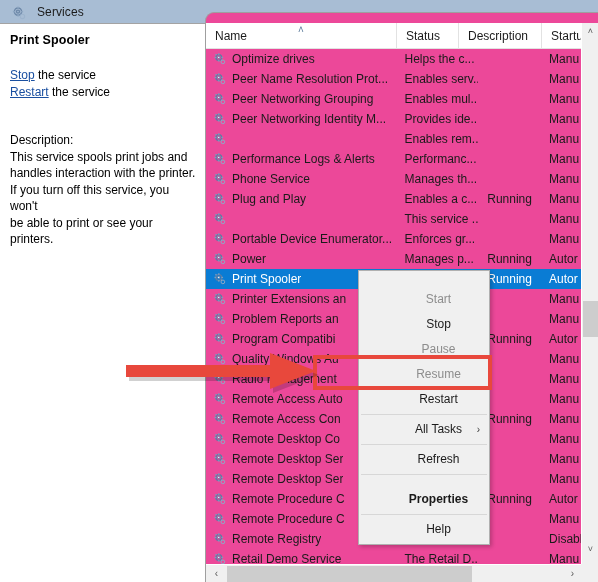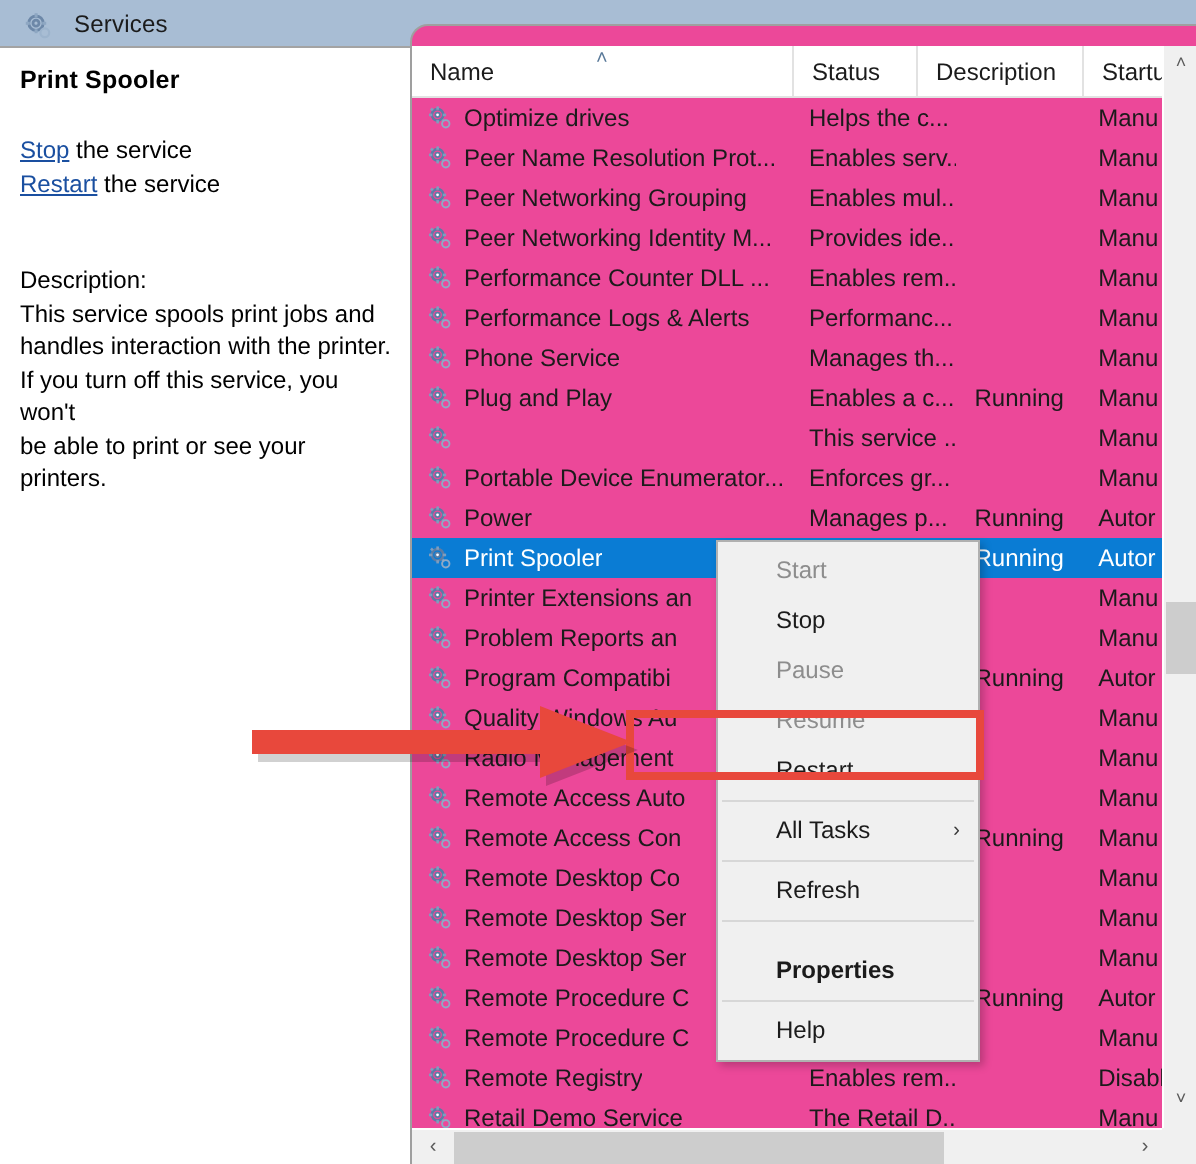--- a/index.html
+++ b/index.html
@@ -220,24 +220,25 @@
   }
 
   
   #ctxmenu {
     position: absolute;
     left: 358px; top: 270px;
     width: 132px;
     background: #f0f0f0;
     border: 1px solid #b0b0b0;
     box-shadow: 2px 2px 4px rgba(0,0,0,0.22);
-    padding: 2px 0 2px 0;
+    padding: 16px 0 2px 0;
     box-sizing: border-box;
     font-size: 12px;
     z-index: 40;
+    text-align: center;
   }
   #ctxmenu .mi {
     height: 25px;
     line-height: 25px;
     padding-left: 29px;
     color: #1b1b1b;
     white-space: nowrap;
     position: relative;
     box-sizing: border-box;
   }
@@ -445,21 +446,20 @@
                   <rect x="5.9" y="9.2" width="1.5" height="1.9"></rect>
                   <rect x="1.7" y="5.5" width="1.9" height="1.5"></rect>
                   <rect x="9.6" y="5.5" width="1.9" height="1.5"></rect>
                   <rect x="2.6" y="2.4" width="1.5" height="1.5" transform="rotate(-45 3.3 3.1)"></rect>
                   <rect x="9.1" y="8.7" width="1.5" height="1.5" transform="rotate(-45 9.8 9.4)"></rect>
                 </g>
                 <g fill="none" stroke="#8fa9c6" stroke-width="1.1">
                   <circle cx="11.3" cy="11.3" r="2.1"></circle>
                 </g>
               </svg></span>
-            <span class="nm">Performance Counter DLL ...</span>
           </div>
           <div class="cell cell-desc">Enables rem...</div>
           <div class="cell cell-status"></div>
           <div class="cell cell-startup">Manu</div>
         </div>
         <div class="row">
           <div class="cell cell-name">
             <span class="gear"><svg width="14" height="14" viewBox="0 0 16 16">
                 <g fill="none" stroke="#5b7da6" stroke-width="1.5">
                   <circle cx="6.6" cy="6.2" r="3.3"></circle>

